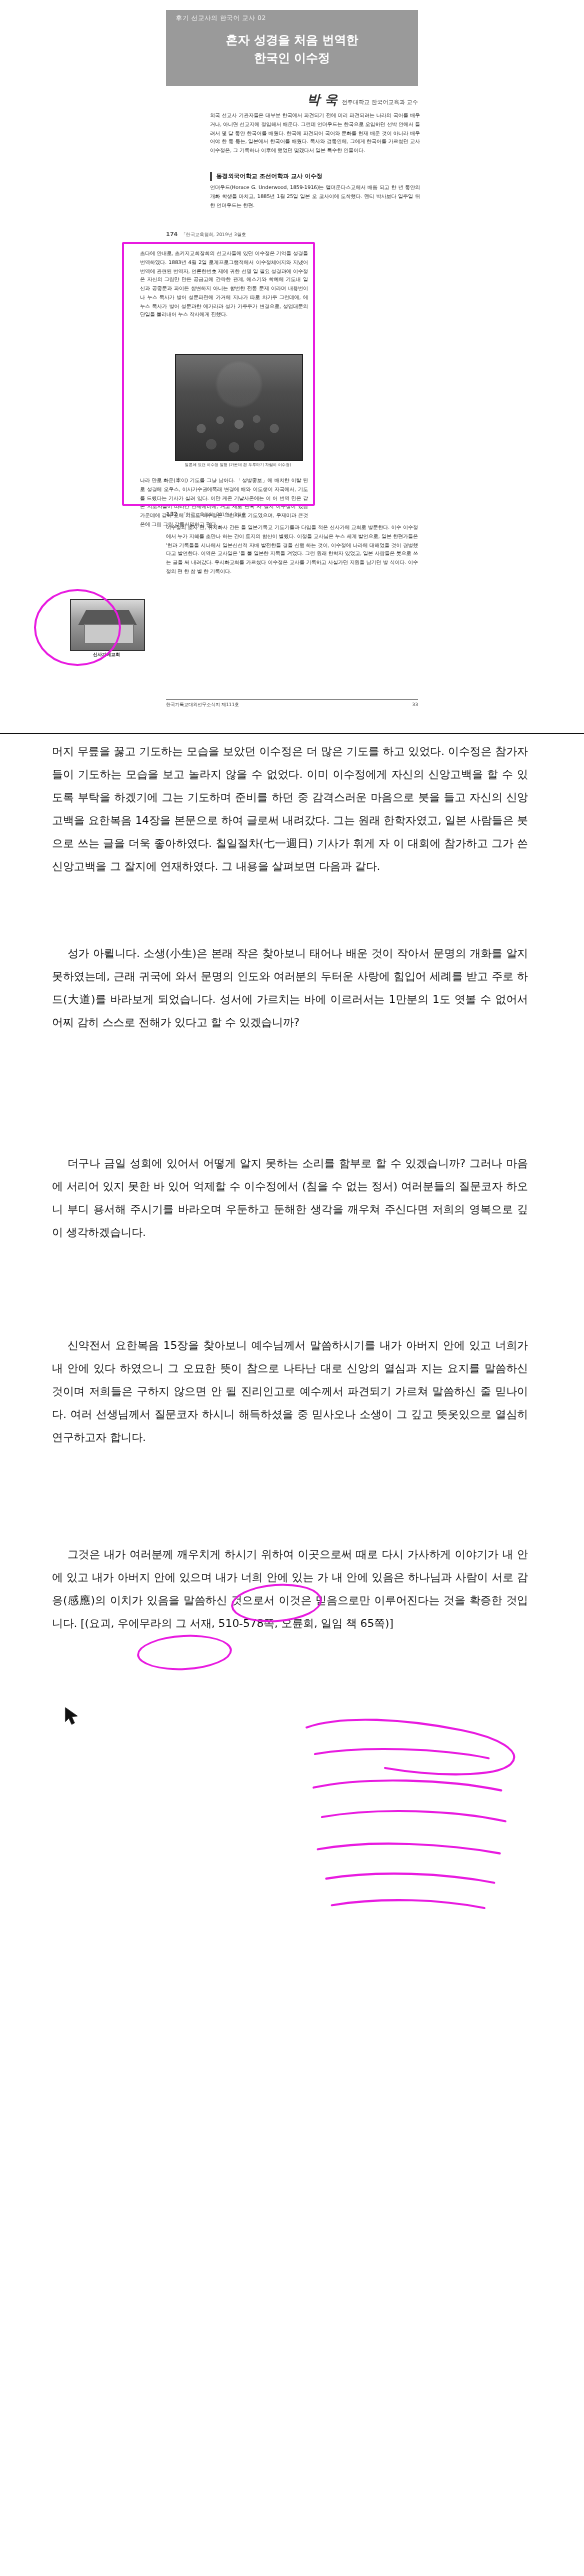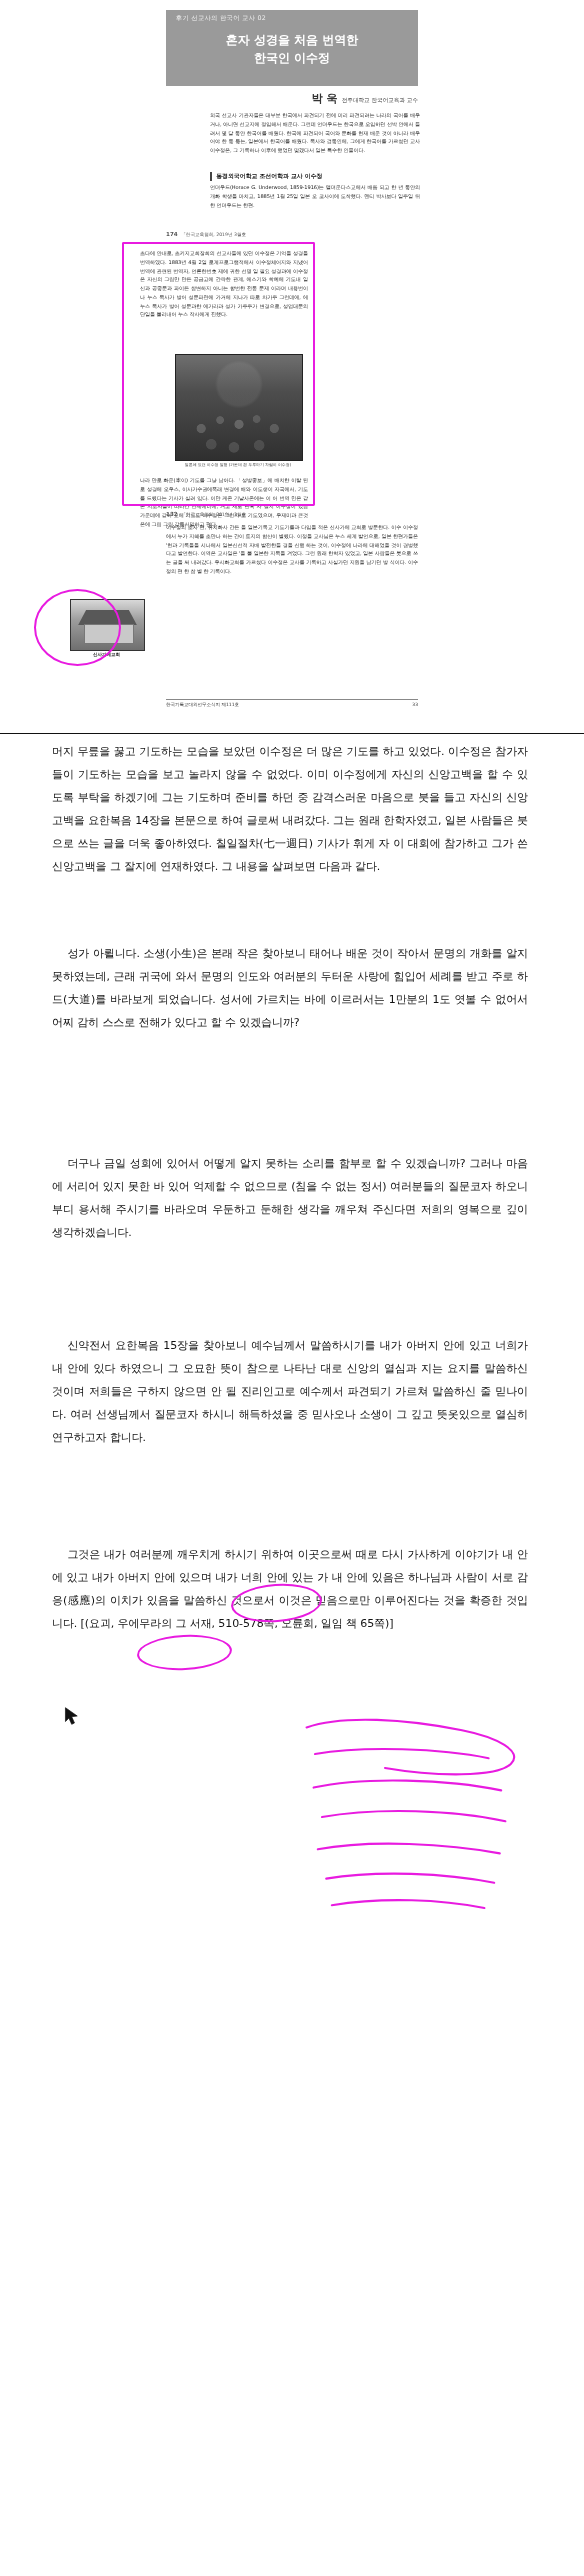--- a/index.html
+++ b/index.html
@@ -62,22 +62,23 @@
   .byline {
     position: absolute;
     left: 166px;
     top: 91px;
     width: 252px;
     text-align: right;
     font-size: 5.6px;
     color: #333333;
   }
   .byline b {
-    font-size: 11px;
+    font-size: 13px;
     margin-right: 4.2px;
+    font-style: italic;
   }
 
   .col-text {
     position: absolute;
     font-size: 5.1px;
     line-height: 1.72;
     color: #1c1c1c;
     text-align: justify;
     letter-spacing: -0.1px;
   }
@@ -346,21 +347,21 @@
       <span>한국기독교대외선무소식지 제111호</span>
       <span>33</span>
     </div>
   </div>
 
   <div class="doc-bottom">
     <div class="big-rule"></div>
 
     <div class="big-text bp-1">머지 무릎을 꿇고 기도하는 모습을 보았던 이수정은 더 많은 기도를 하고 있었다. 이수정은 참가자들이 기도하는 모습을 보고 놀라지 않을 수 없었다. 이미 이수정에게 자신의 신앙고백을 할 수 있도록 부탁을 하겠기에 그는 기도하며 준비를 하던 중 감격스러운 마음으로 붓을 들고 자신의 신앙고백을 요한복음 14장을 본문으로 하여 글로써 내려갔다. 그는 원래 한학자였고, 일본 사람들은 붓으로 쓰는 글을 더욱 좋아하였다. 칠일절차(七一週日) 기사가 휘게 자 이 대회에 참가하고 그가 쓴 신앙고백을 그 잘지에 연재하였다. 그 내용을 살펴보면 다음과 같다.</div>
     <div class="big-text bp-2">성가 아뢸니다. 소생(小生)은 본래 작은 찾아보니 태어나 배운 것이 작아서 문명의 개화를 알지 못하였는데, 근래 귀국에 와서 문명의 인도와 여러분의 두터운 사랑에 힘입어 세례를 받고 주로 하드(大道)를 바라보게 되었습니다. 성서에 가르치는 바에 이르러서는 1만분의 1도 엿볼 수 없어서 어찌 감히 스스로 전해가 있다고 할 수 있겠습니까?</div>
-    <div class="big-text bp-3">더구나 금일 성회에 있어서 어떻게 알지 못하는 소리를 함부로 할 수 있겠습니까? 그러나 마음에 서리어 있지 못한 바 있어 억제할 수 없으므로 (침을 수 없는 정서) 여러분들의 질문코자 하오니 부디 용서해 주시기를 바라오며 우둔하고 둔해한 생각을 깨우쳐 주신다면 저희의 영복으로 깊이 생각하겠습니다.</div>
+    <div class="big-text bp-3">더구나 금일 성회에 있어서 어떻게 알지 못하는 소리를 함부로 할 수 있겠습니까? 그러나 마음에 서리어 있지 못한 바 있어 억제할 수 이수정에서 (침을 수 없는 정서) 여러분들의 질문코자 하오니 부디 용서해 주시기를 바라오며 우둔하고 둔해한 생각을 깨우쳐 주신다면 저희의 영복으로 깊이 생각하겠습니다.</div>
     <div class="big-text bp-4">신약전서 요한복음 15장을 찾아보니 예수님께서 말씀하시기를 내가 아버지 안에 있고 너희가 내 안에 있다 하였으니 그 오묘한 뜻이 참으로 나타난 대로 신앙의 열심과 지는 요지를 말씀하신 것이며 저희들은 구하지 않으면 안 될 진리인고로 예수께서 파견되기 가르쳐 말씀하신 줄 믿나이다. 여러 선생님께서 질문코자 하시니 해득하셨을 중 믿사오나 소생이 그 깊고 뜻옷있으로 열심히 연구하고자 합니다.</div>
     <div class="big-text bp-5">그것은 내가 여러분께 깨우치게 하시기 위하여 이곳으로써 때로 다시 가사하게 이야기가 내 안에 있고 내가 아버지 안에 있으며 내가 너희 안에 있는 가 내 안에 있음은 하나님과 사람이 서로 감응(感應)의 이치가 있음을 말씀하신 것으로서 이것은 믿음으로만 이루어진다는 것을 확증한 것입니다. [(요괴, 우에무라의 그 서재, 510-578쪽, 오륜회, 일임 책 65쪽)]</div>
 
     <div class="hl-ellipse-2"></div>
     <div class="hl-ellipse-3"></div>
 
     <svg class="hl-scribble" viewBox="0 0 330 300">
       <g fill="none" stroke="#e81be0" stroke-width="3" stroke-linecap="round">
         <path d="M8 22 C60 4, 150 10, 230 26 C280 36, 318 56, 300 74 C280 94, 190 92, 120 80"></path>
         <path d="M20 60 C90 48, 200 52, 268 66"></path>

